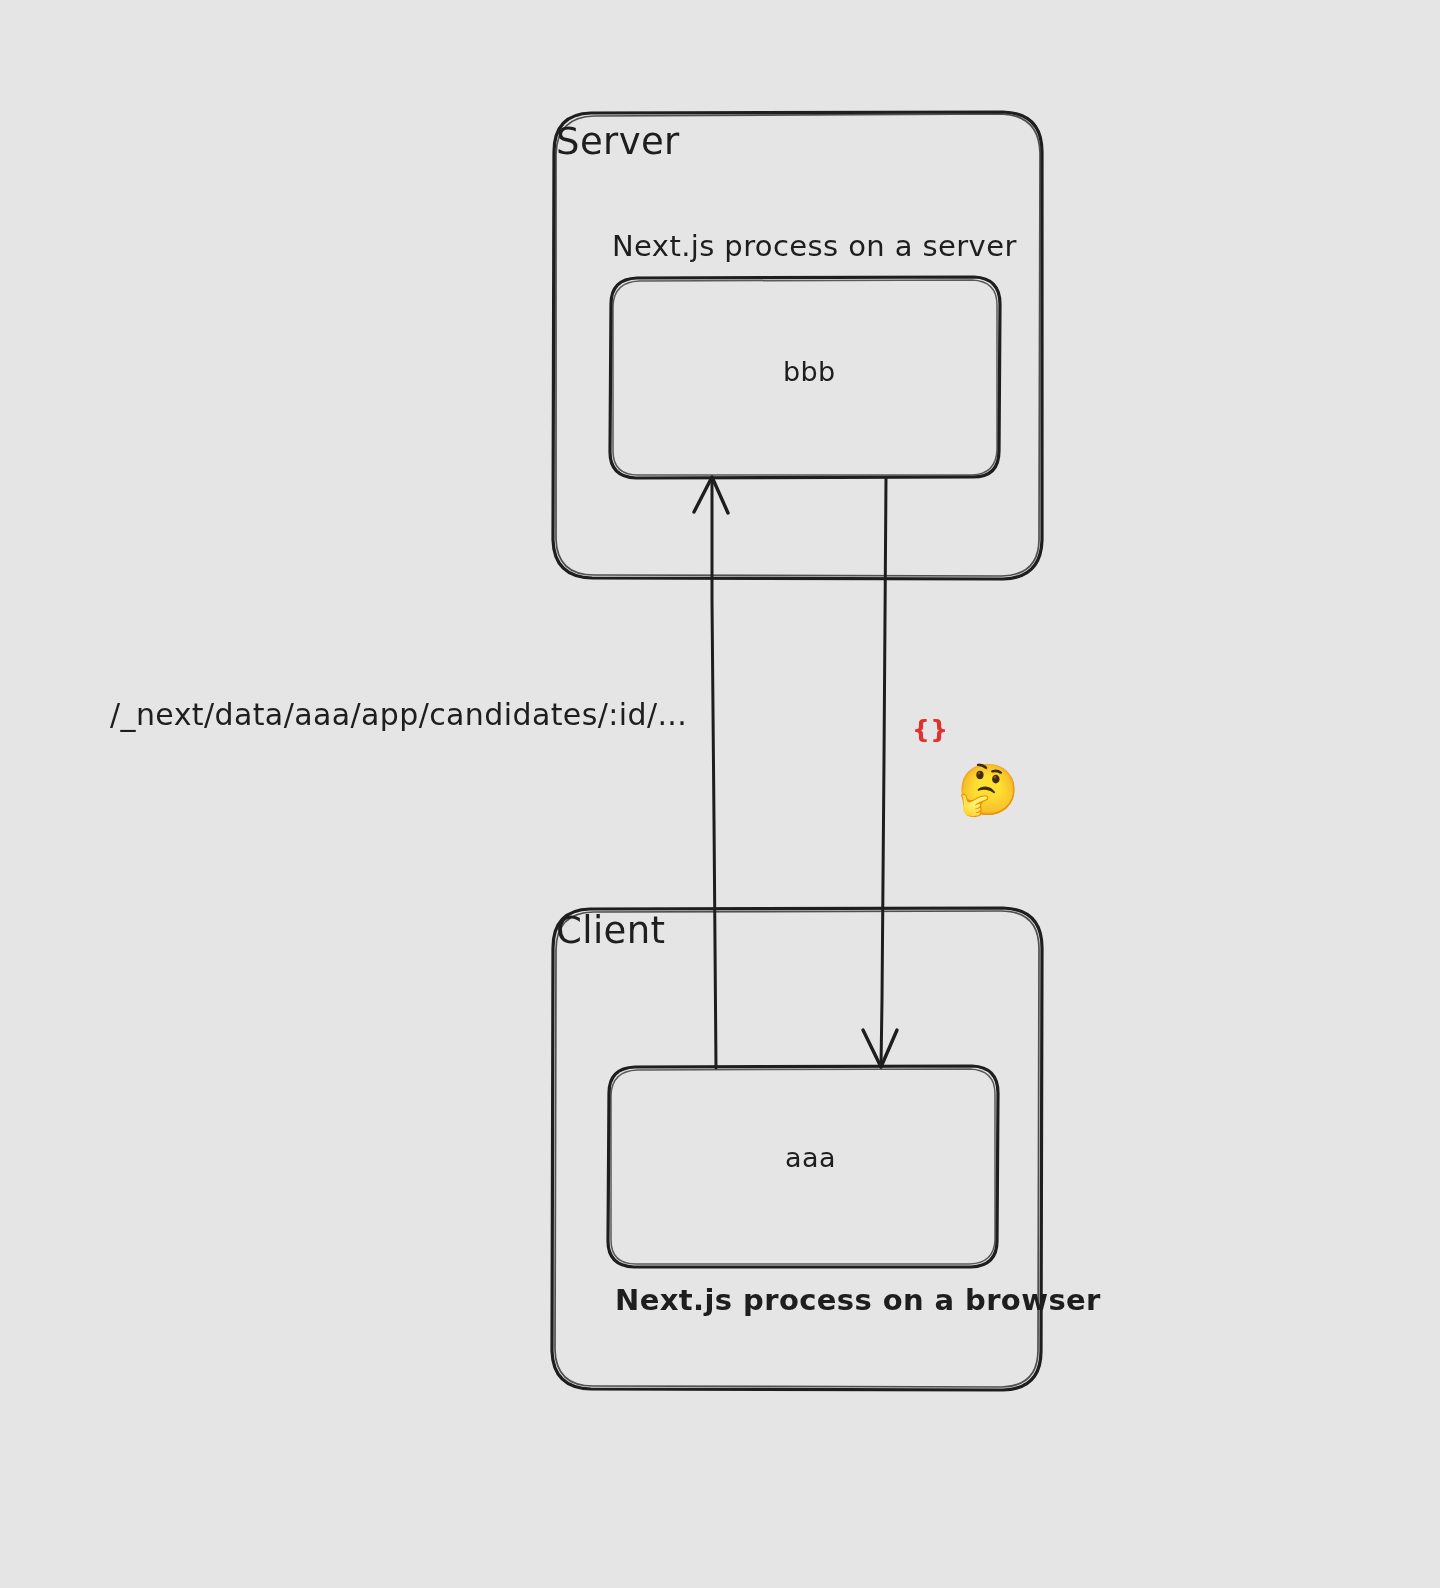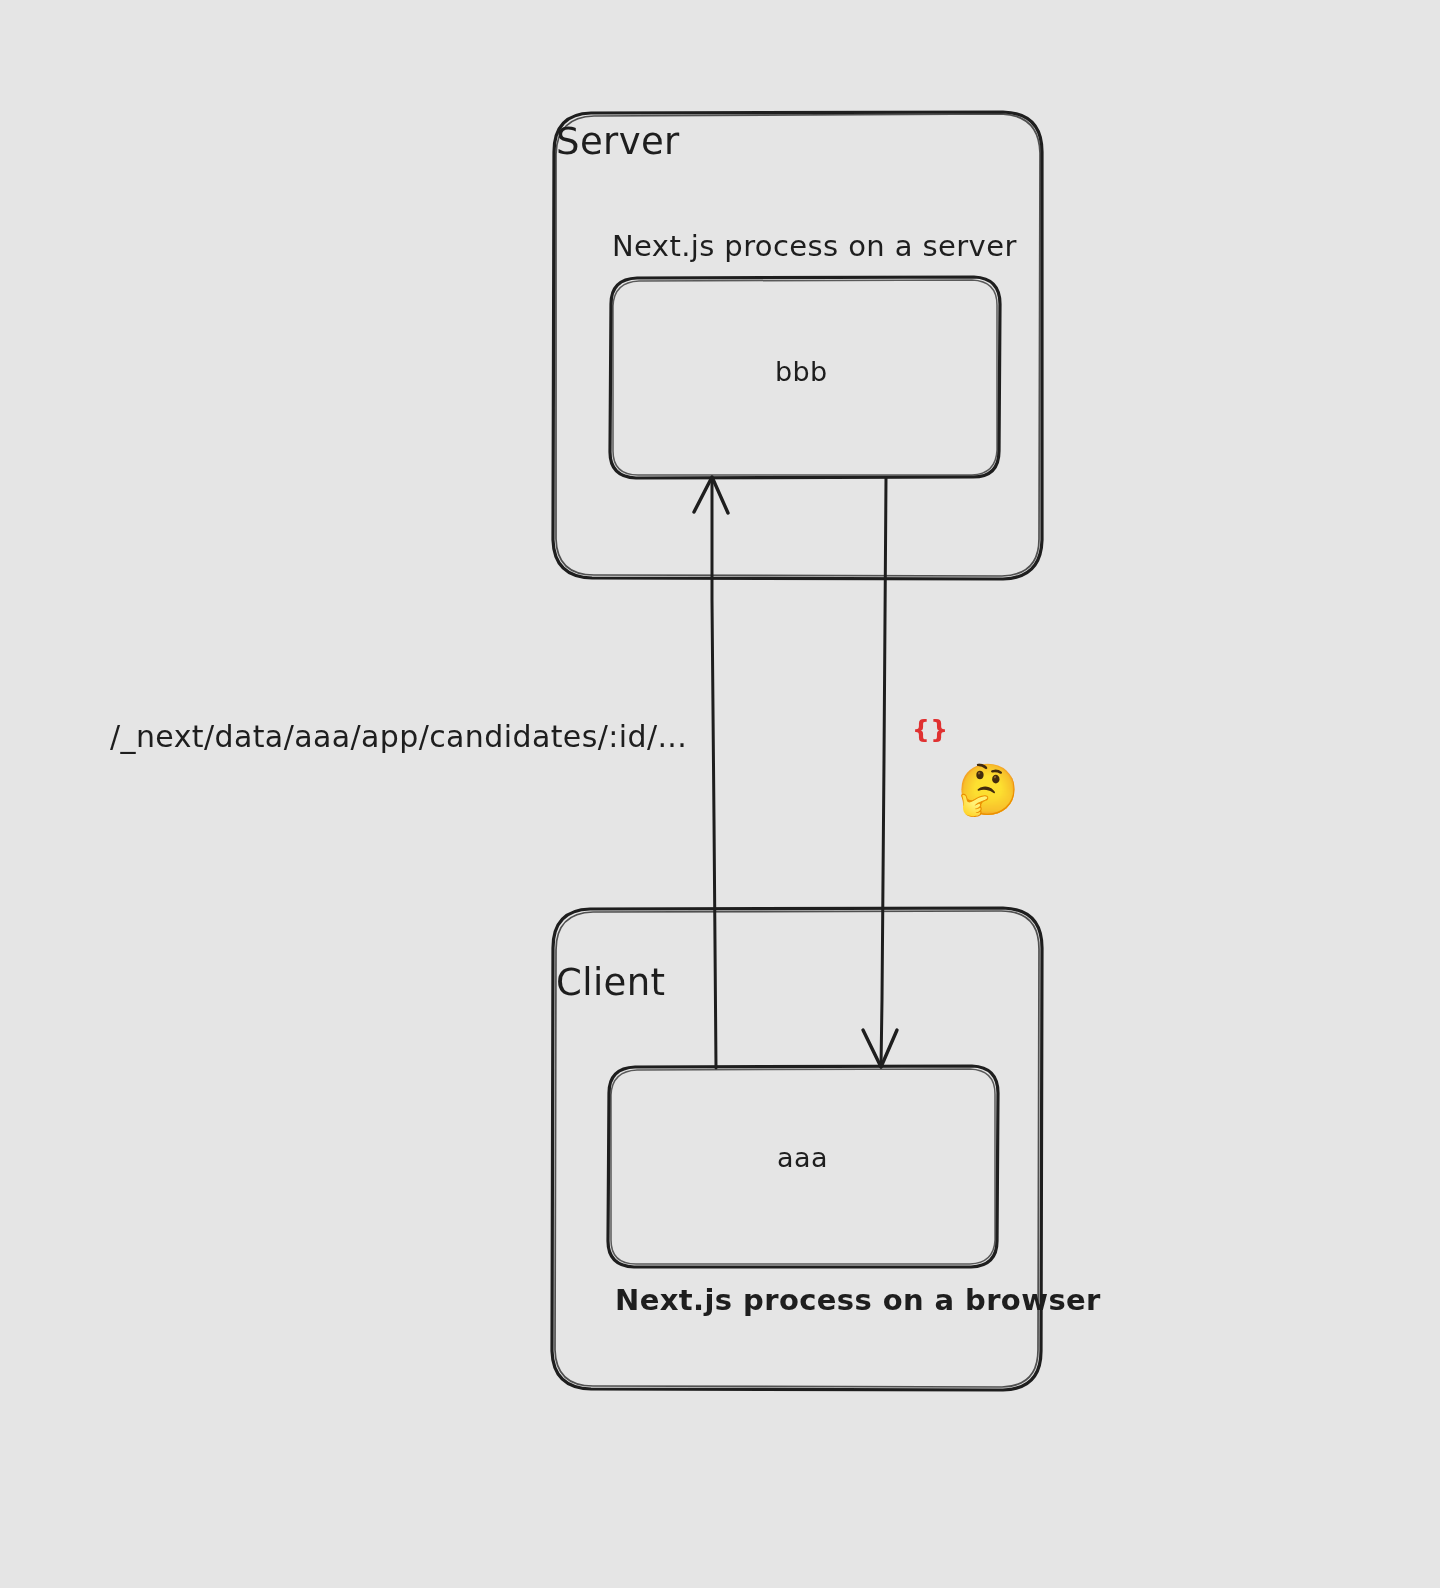--- a/index.html
+++ b/index.html
@@ -35,40 +35,41 @@
   }
   .container-title {
     font-size: 37px;
     font-weight: 400;
   }
   .caption {
     font-size: 29px;
   }
   .box-text {
     font-size: 27px;
+    margin-left: 8px;
   }
   .code-label {
     font-size: 30px;
   }
   .braces {
     font-size: 25px;
     font-weight: 700;
   }
   .emoji {
     position: absolute;
     font-size: 50px;
     line-height: 1;
   }
   #label-server       { left: 556px;  top: 122px; }
   #label-server-cap   { left: 612px;  top: 231px; }
   #label-bbb          { left: 775px;  top: 357px; }
-  #label-client       { left: 556px;  top: 963px; }
+  #label-client       { left: 556px;  top: 911px; }
   #label-aaa          { left: 777px;  top: 1143px; }
   #label-client-cap   { left: 615px;  top: 1285px; font-weight: bold; }
-  #label-url          { left: 110px;  top: 720px; }
+  #label-url          { left: 110px;  top: 698px; }
   #label-braces       { left: 912px;  top: 716px; }
   #emoji-thinking     { left: 957px;  top: 765px; }
 </style>
 </head>
 <body>
 
 <div id="canvas">
 
   <svg id="sketch" viewBox="0 0 1440 1588" xmlns="http://www.w3.org/2000/svg">
 

